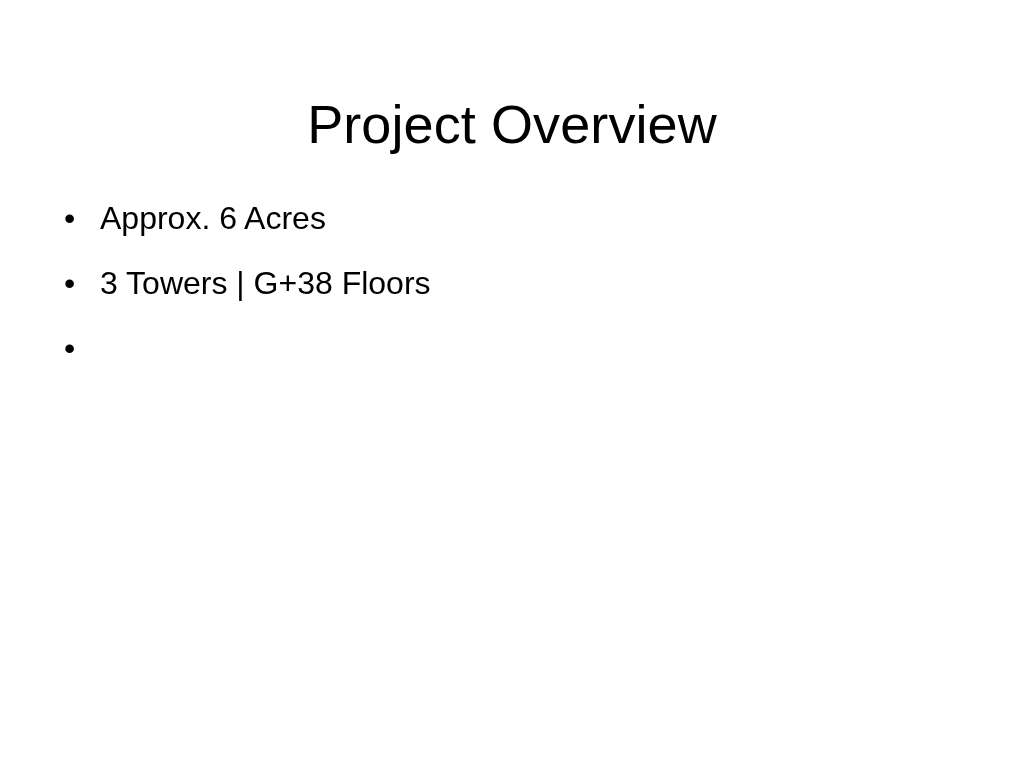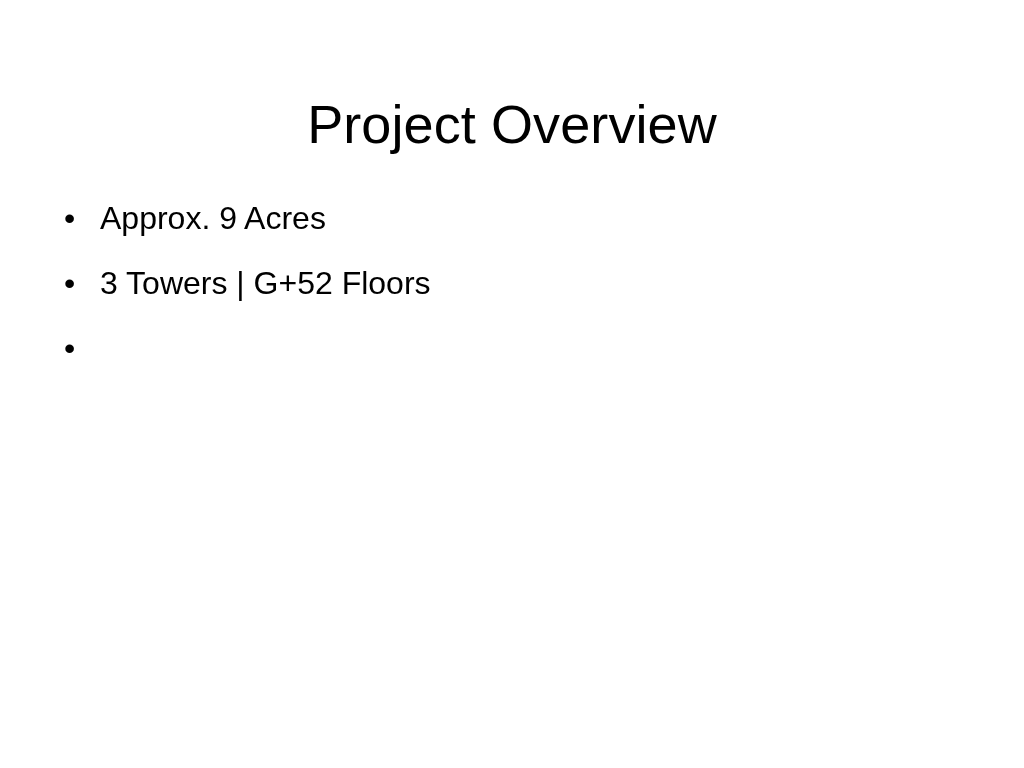--- a/index.html
+++ b/index.html
@@ -80,26 +80,26 @@
 
 <div class="slide">
 
   <h1 class="slide-title">Project Overview</h1>
 
   <div class="body-block">
     <ul class="bullet-list">
 
       <li class="bullet-item">
         <span class="bullet-marker">•</span>
-        <span class="bullet-text">Approx. 9 Acres</span>
+        <span class="bullet-text">Approx. 6 Acres</span>
       </li>
 
       <li class="bullet-item">
         <span class="bullet-marker">•</span>
-        <span class="bullet-text">3 Towers | G+52 Floors</span>
+        <span class="bullet-text">3 Towers | G+38 Floors</span>
       </li>
 
       <li class="bullet-item">
         <span class="bullet-marker">•</span>
       </li>
 
     </ul>
   </div>
 
 </div>

